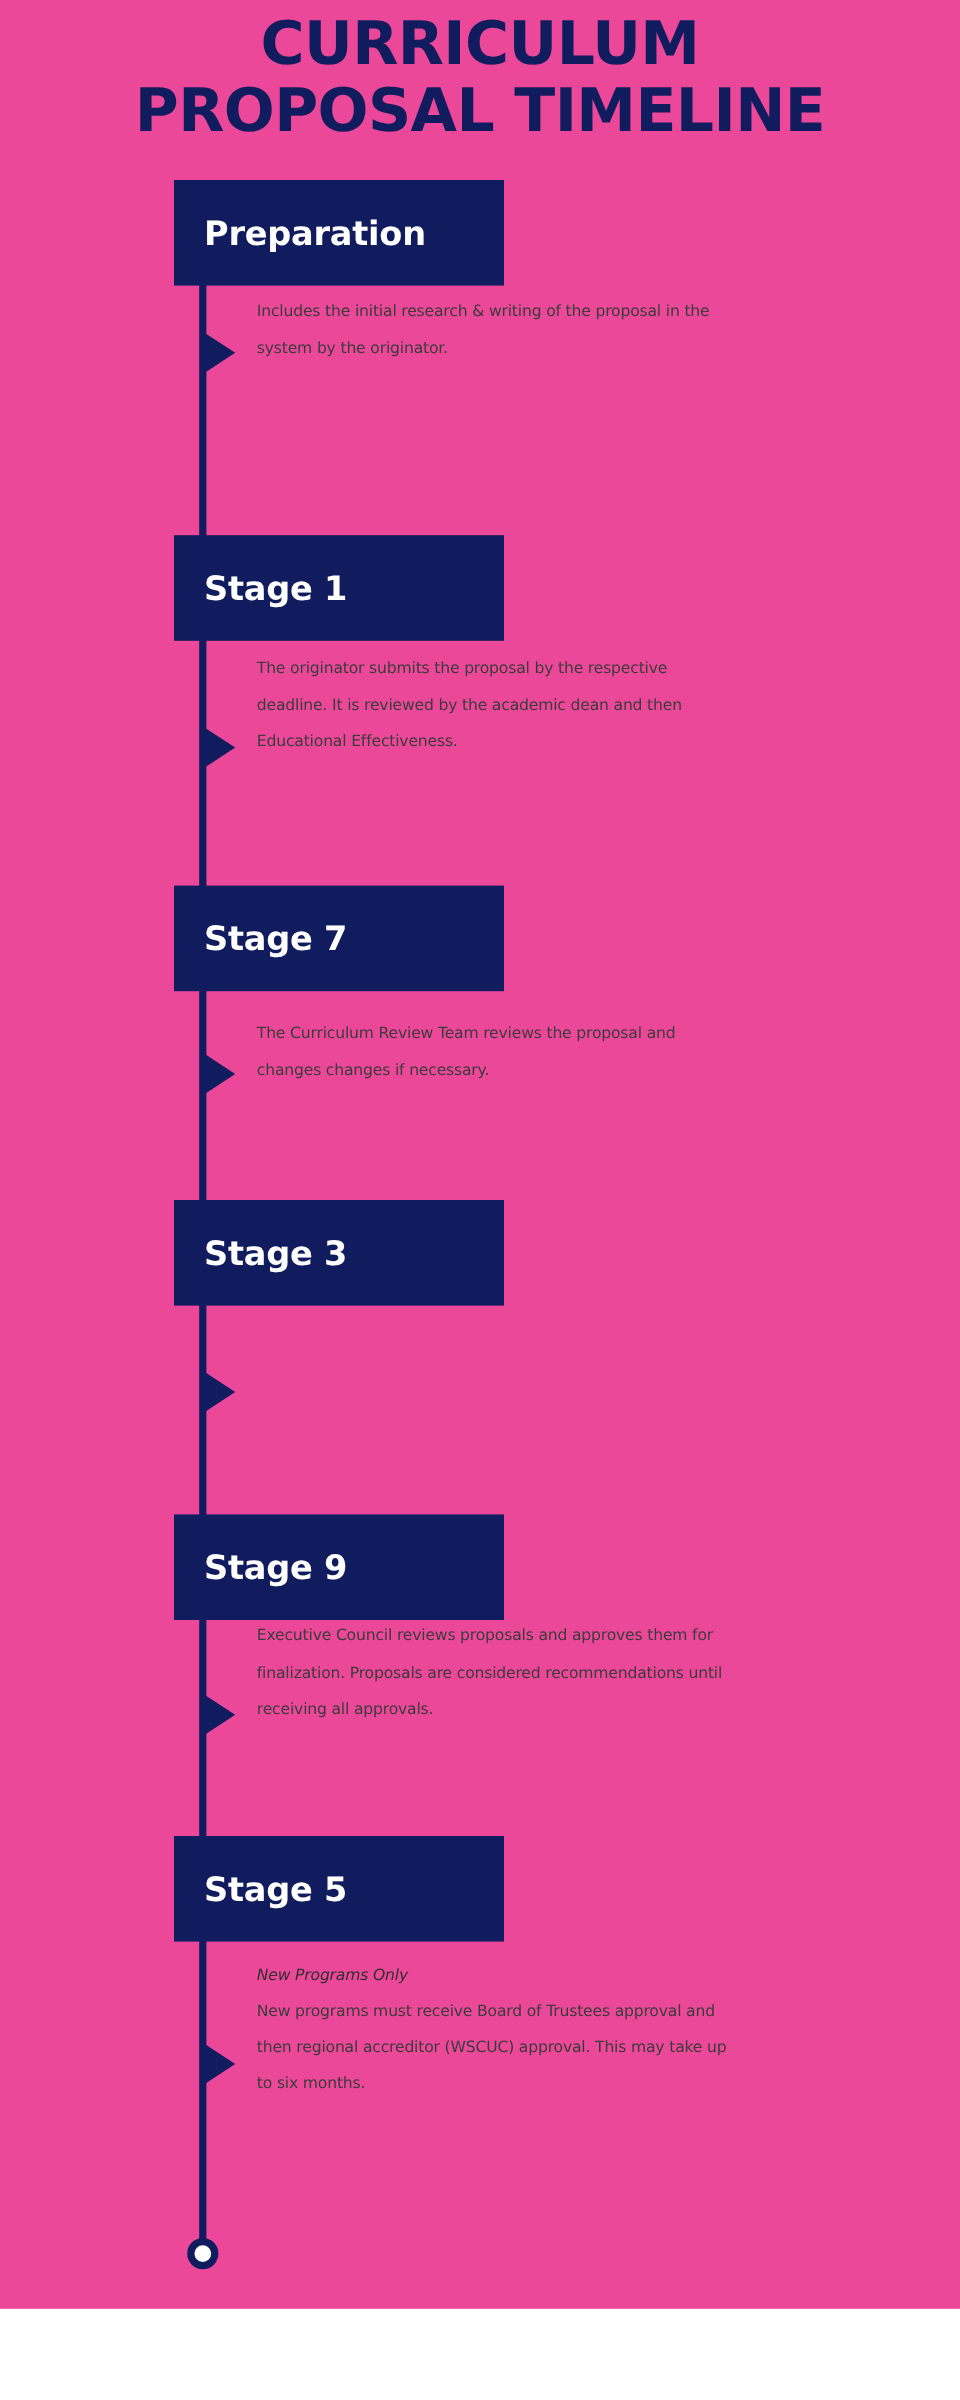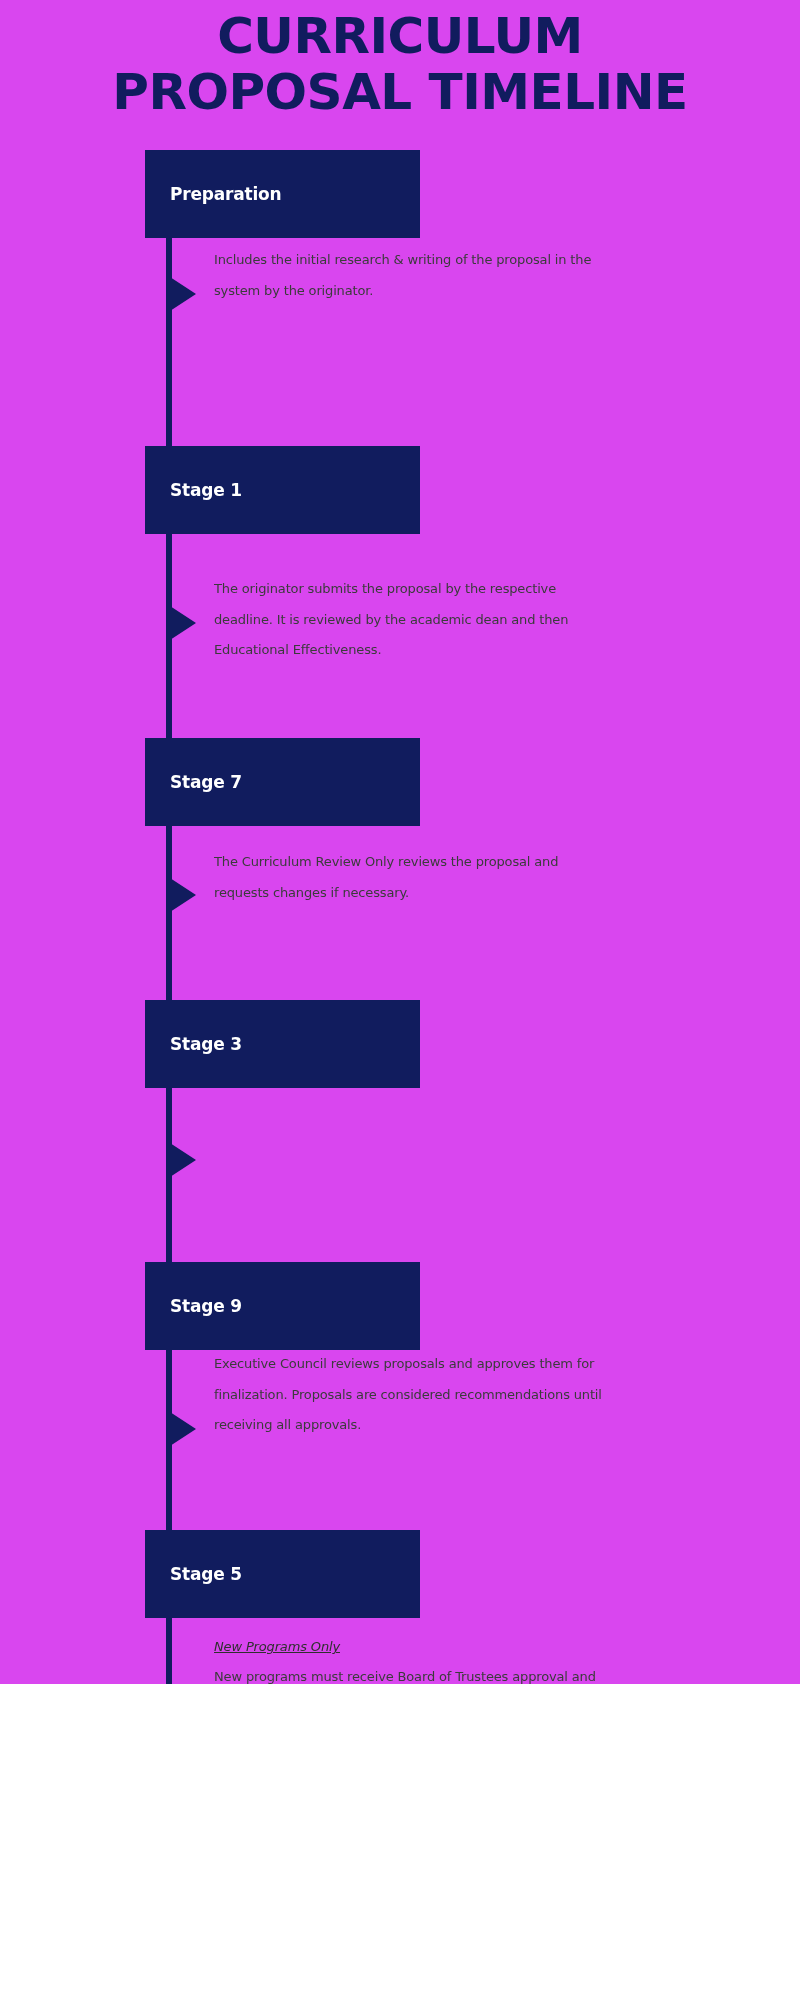--- a/index.html
+++ b/index.html
@@ -10,22 +10,22 @@
   body {
     width: 800px;
     height: 2000px;
     font-family: "Liberation Sans", sans-serif;
     -webkit-font-smoothing: antialiased;
   }
 
   #page {
     position: relative;
     width: 800px;
-    height: 1684px;
-    background: #d946ef;
+    height: 1924px;
+    background: #ec4899;
     overflow: hidden;
   }
 
   
   .title-block {
     position: absolute;
     left: 0;
     top: 8px;
     width: 800px;
     text-align: center;
@@ -71,21 +71,21 @@
     height: 88px;
     background: #111c5e;
     box-sizing: border-box;
     display: flex;
     align-items: center;
   }
   .stage-bar .stage-label {
     color: #ffffff;
     font-family: "DejaVu Sans", sans-serif;
     font-weight: 700;
-    font-size: 17px;
+    font-size: 28px;
     letter-spacing: -0.2px;
     padding-left: 25px;
   }
 
   
   .arrow {
     position: absolute;
     left: 170px;
     width: 0;
     height: 0;
@@ -101,21 +101,20 @@
     width: 400px;
     color: #3b3b3b;
     font-family: "DejaVu Sans", sans-serif;
     font-size: 13px;
     line-height: 2.35;
     letter-spacing: -0.15px;
   }
   .body-text .note-heading {
     display: block;
     font-style: italic;
-    text-decoration: underline;
     color: #2f2f2f;
   }
 </style>
 </head>
 <body>
 
 <div id="page">
 
   <div class="title-block">
     <span class="title-line">CURRICULUM</span>
@@ -131,30 +130,30 @@
   </div>
   <div class="arrow" style="top:277px;"></div>
   <div class="body-text" style="top:245px;">
     <span>Includes the initial research &amp; writing of the proposal in the system by the originator.</span>
   </div>
 
   <div class="stage-bar" style="top:446px;">
     <span class="stage-label">Stage 1</span>
   </div>
   <div class="arrow" style="top:606px;"></div>
-  <div class="body-text" style="top:574px;">
+  <div class="body-text" style="top:543px;">
     <span>The originator submits the proposal by the respective deadline. It is reviewed by the academic dean and then Educational Effectiveness.</span>
   </div>
 
   <div class="stage-bar" style="top:738px;">
     <span class="stage-label">Stage 7</span>
   </div>
   <div class="arrow" style="top:878px;"></div>
   <div class="body-text" style="top:847px;">
-    <span>The Curriculum Review Only reviews the proposal and requests changes if necessary.</span>
+    <span>The Curriculum Review Team reviews the proposal and changes changes if necessary.</span>
   </div>
 
   <div class="stage-bar" style="top:1000px;">
     <span class="stage-label">Stage 3</span>
   </div>
   <div class="arrow" style="top:1143px;"></div>
 
   <div class="stage-bar" style="top:1262px;">
     <span class="stage-label">Stage 9</span>
   </div>

